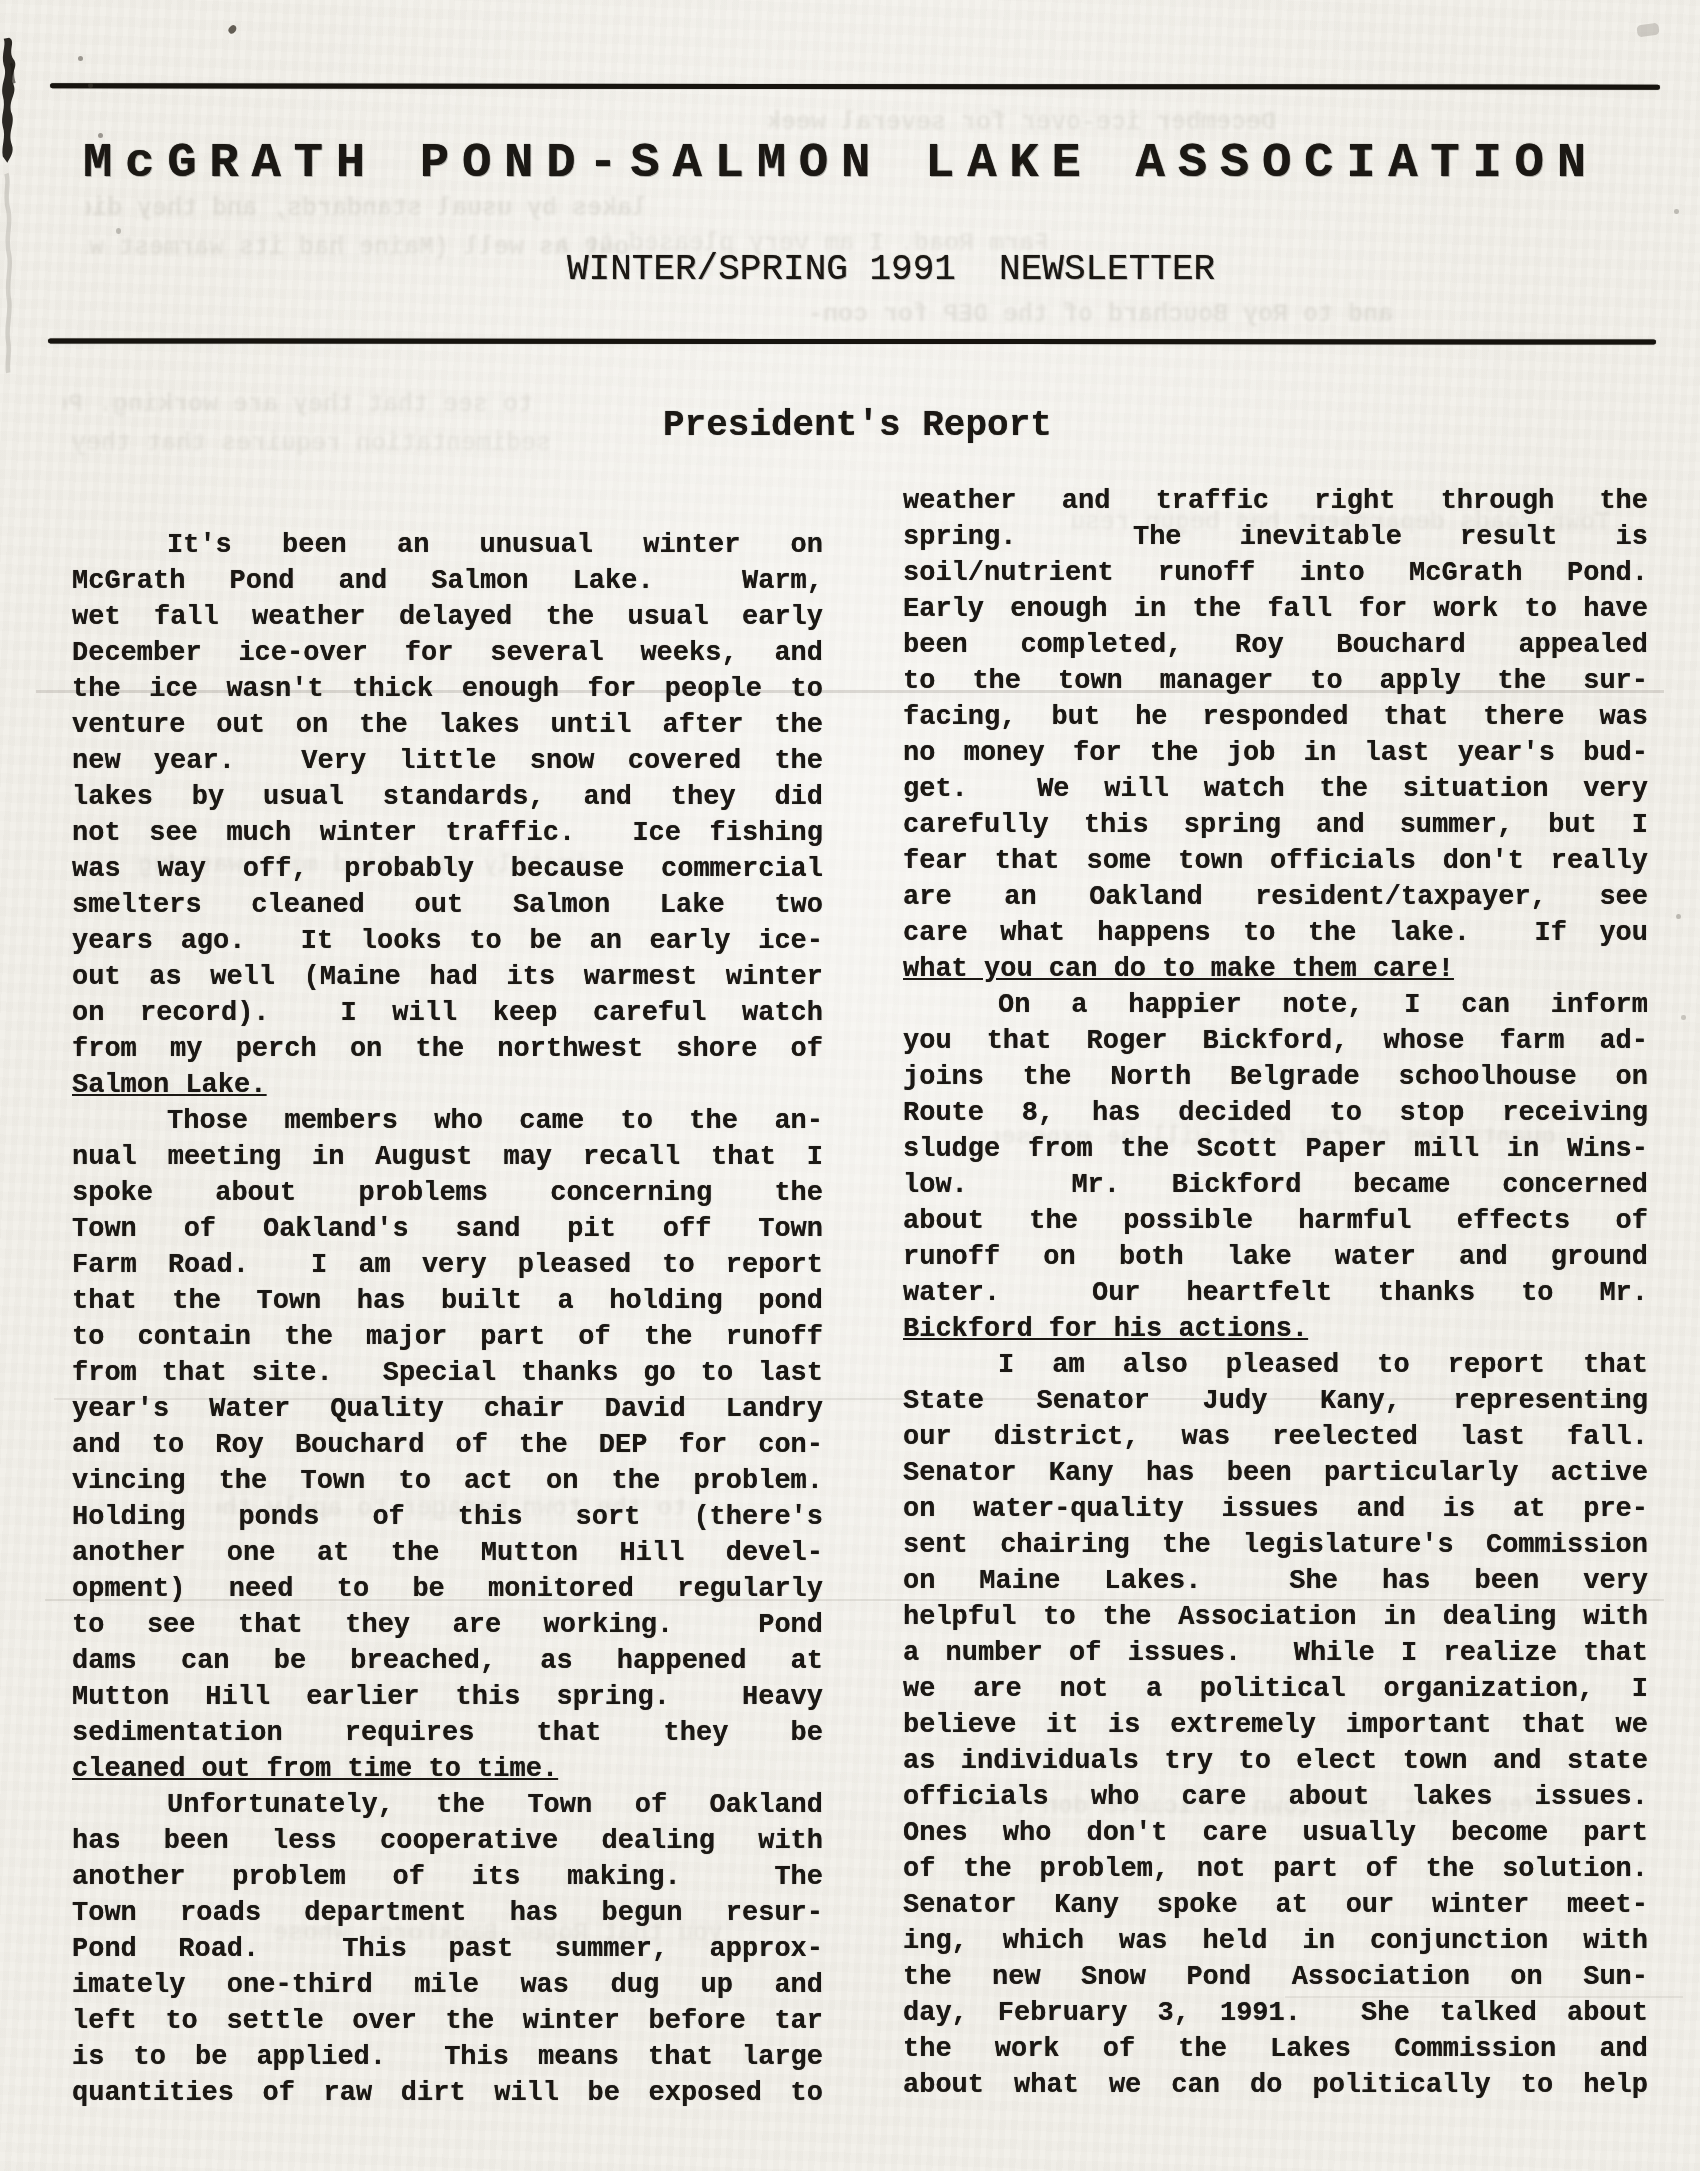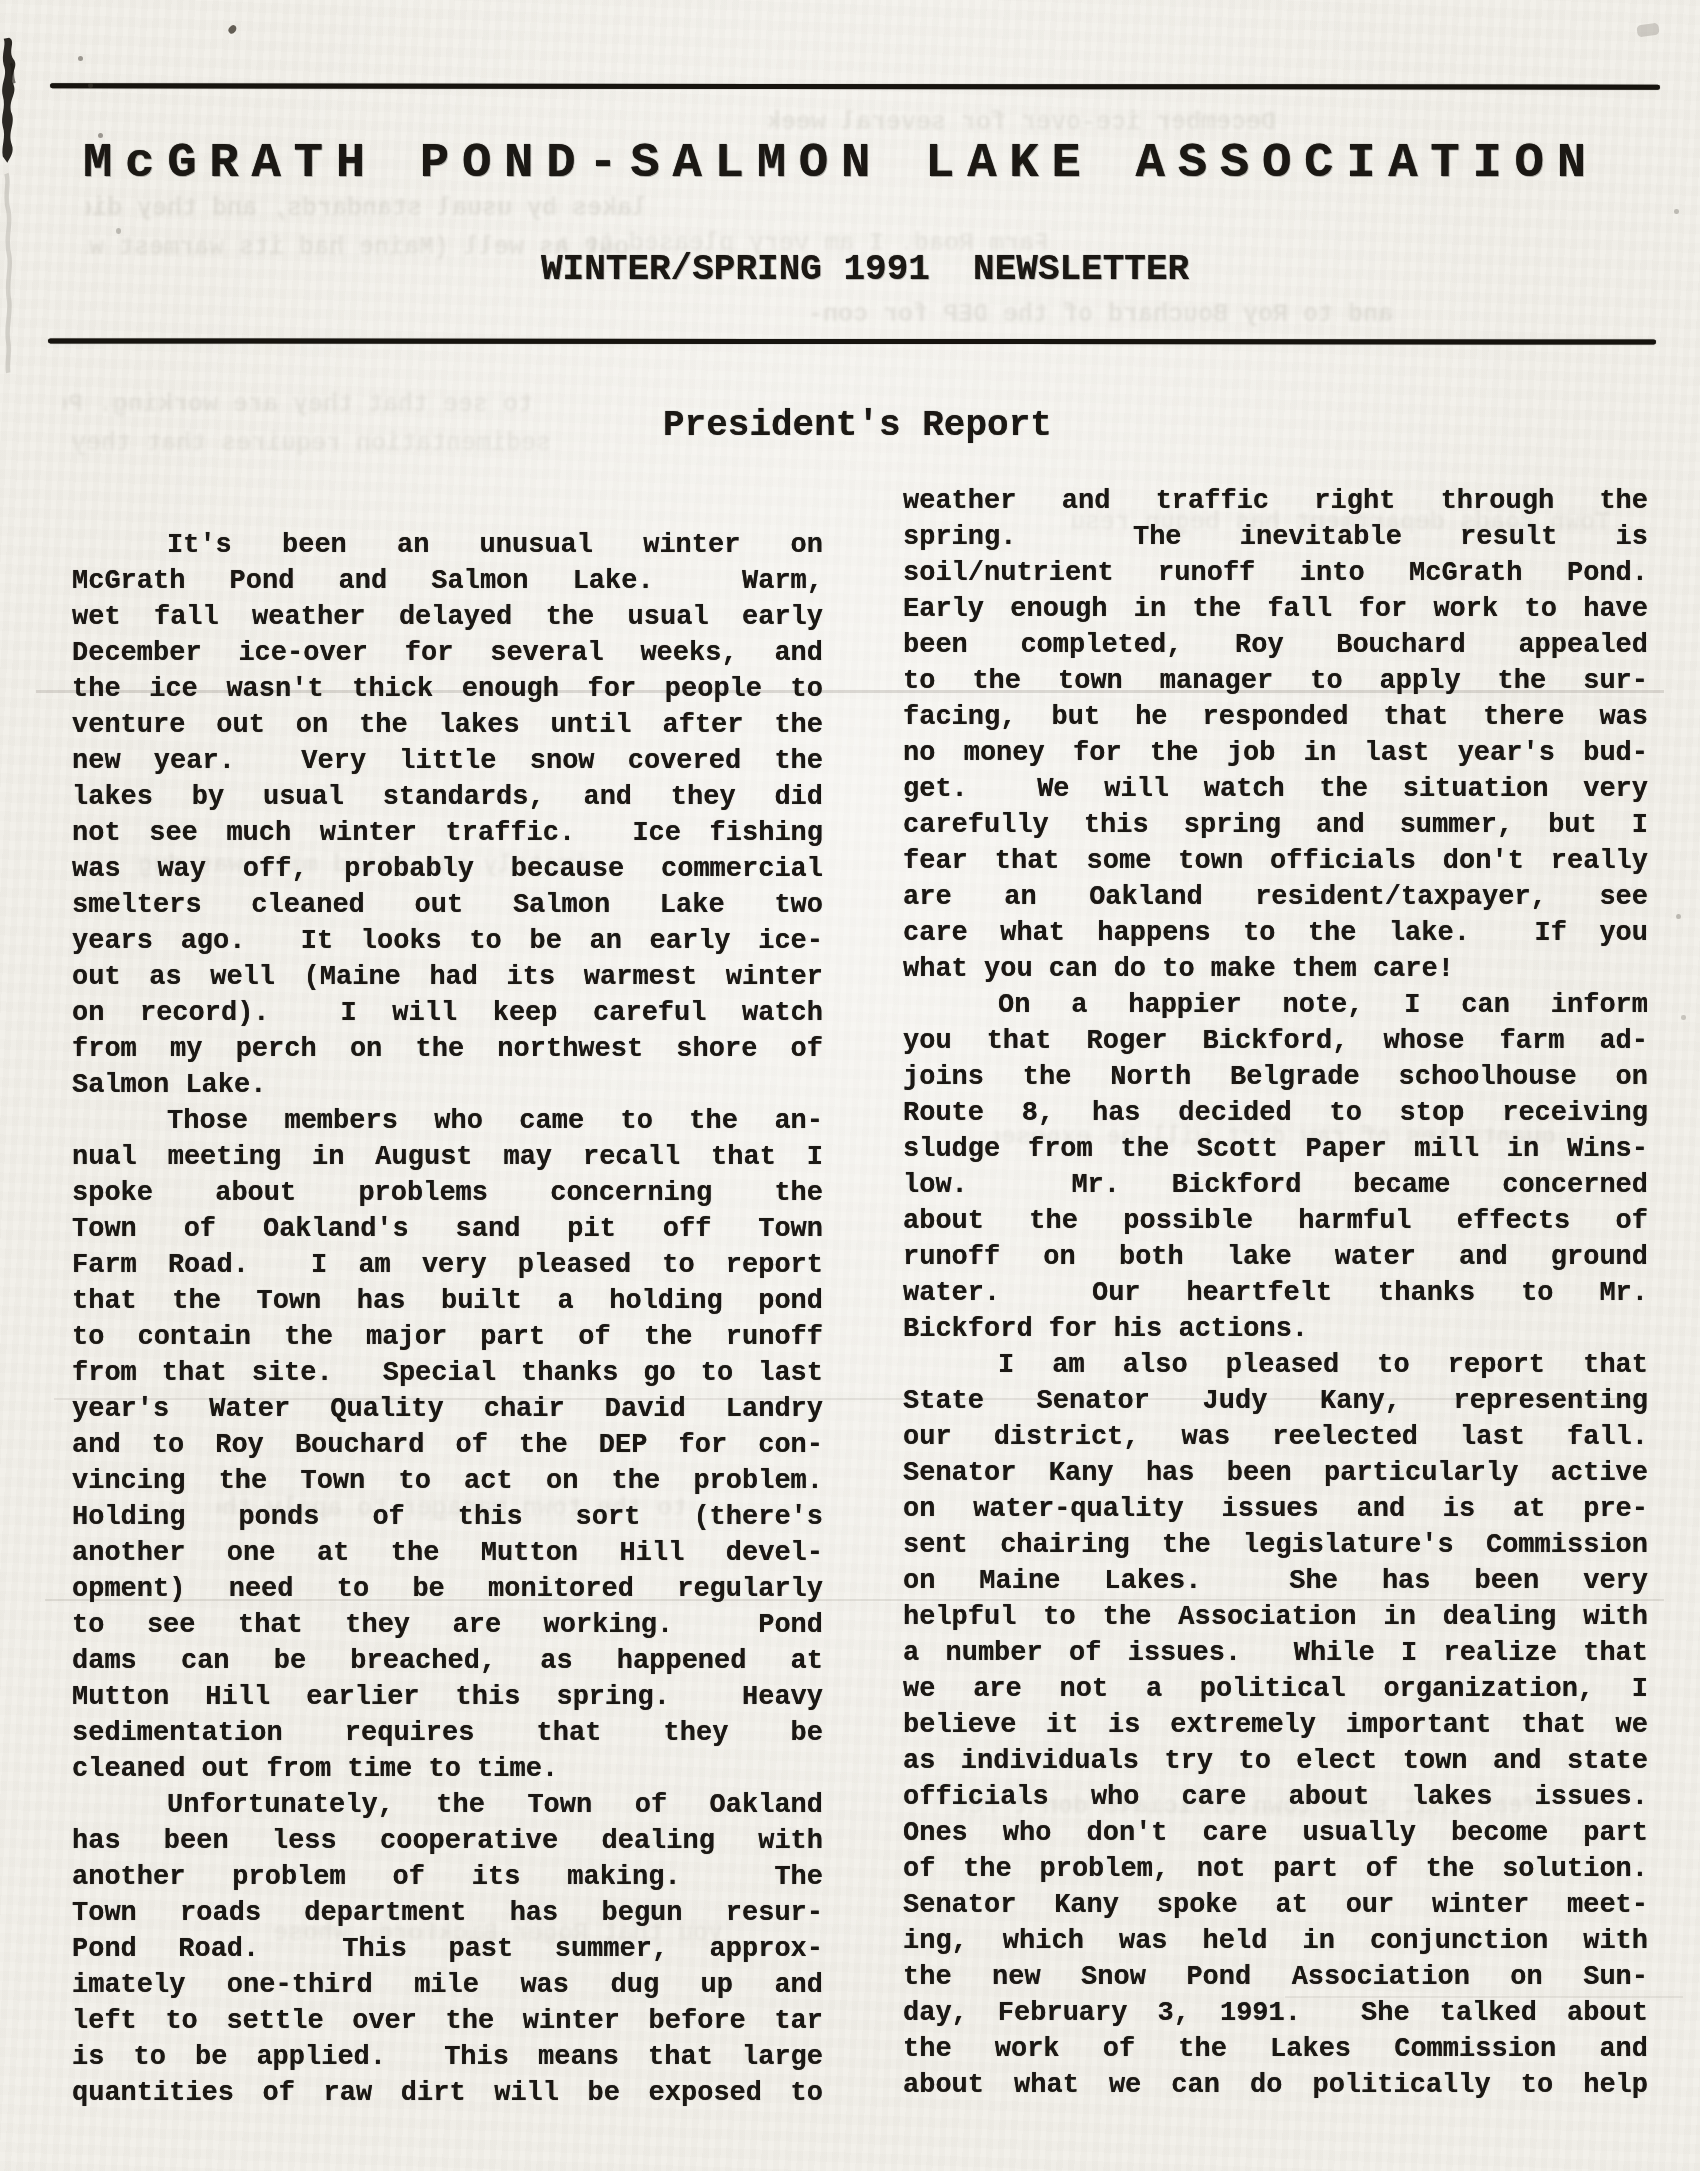--- a/index.html
+++ b/index.html
@@ -21,22 +21,22 @@
   }
   .rule-top{left:50px;top:84px;width:1610px;transform:rotate(.05deg);}
   .rule-mid{left:48px;top:339px;width:1608px;transform:rotate(.04deg);}
   .masthead-title{
     position:absolute;left:83px;top:138px;
     font-size:49px;font-weight:700;letter-spacing:12.7px;line-height:51px;
     white-space:nowrap;
     text-shadow:0 0 0.9px rgba(25,22,18,.85), 0.9px 0.9px 0 rgba(25,22,18,.25);
   }
   .masthead-issue{
-    position:absolute;left:541px;top:250px;
-    font-size:36px;font-weight:700;letter-spacing:0;line-height:40px;
+    position:absolute;left:567px;top:250px;
+    font-size:36px;font-weight:400;letter-spacing:0;line-height:40px;
     white-space:nowrap;
     text-shadow:0 0 0.9px rgba(25,22,18,.8), 0.9px 0.9px 0 rgba(25,22,18,.2);
   }
   .article-heading{
     position:absolute;left:663px;top:406px;
     font-size:36px;font-weight:700;line-height:40px;white-space:nowrap;
     text-shadow:0 0 0.9px rgba(25,22,18,.8);
     text-align:center;
   }
   .col{
@@ -47,21 +47,21 @@
   .col-left{left:72px;width:751px;margin-top:44px;}
   .col-right{left:903px;width:745px;}
   .para{margin:0;padding:0;}
   .tline{
     text-align:justify;
     text-align-last:justify;
     -moz-text-align-last:justify;
     height:36px;overflow:visible;white-space:normal;
   }
   .tline.indent{text-indent:95px;}
-  .tline.end{text-align-last:left;-moz-text-align-last:left;}
+  .tline.end{text-align-last:left;text-decoration:underline;-moz-text-align-last:left;}
   
   .streak{position:absolute;left:0;top:36px;}
   .speck{position:absolute;border-radius:50%;background:#4a443b;}
   .smudge{position:absolute;background:#8a847a;border-radius:4.5px;}
   .scanline{position:absolute;background:rgba(108,102,90,.2);}
   .bleed{
     position:absolute;transform:scaleX(-1);filter:blur(1.8px);
     font-size:25px;font-weight:700;color:#55503f;
     white-space:nowrap;overflow:hidden;height:31px;line-height:31px;
   }

